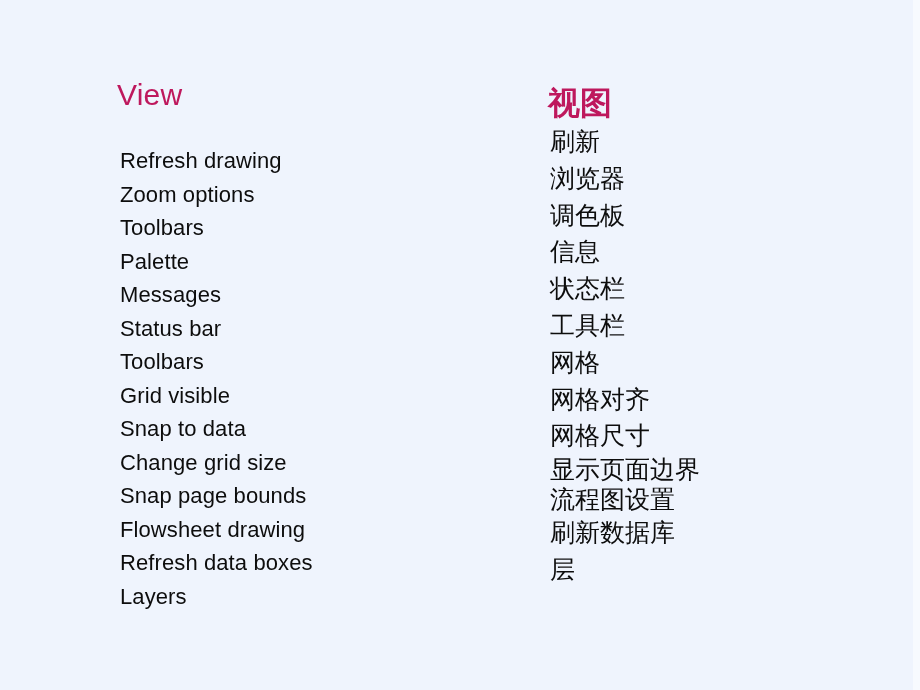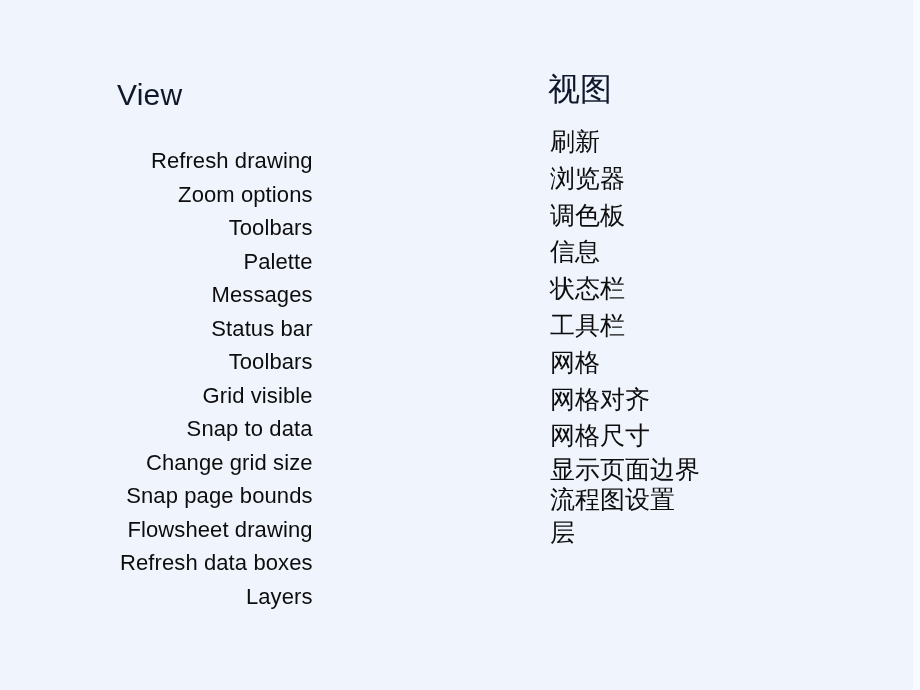--- a/index.html
+++ b/index.html
@@ -35,38 +35,39 @@
     position: absolute;
     top: 0;
   }
   #col-en { left: 117px; width: 380px; }
   #col-zh { left: 548px; width: 340px; }
 
   .col-title {
     position: absolute;
     margin: 0;
     padding: 0;
-    color: #0f172a;
+    color: #be185d;
     font-weight: normal;
     white-space: nowrap;
   }
   #col-en .col-title {
     top: 78px;
     left: 0;
     font-family: "Liberation Sans", sans-serif;
     font-size: 30px;
     line-height: 34px;
     letter-spacing: 0.2px;
   }
   #col-zh .col-title {
-    top: 70px;
+    top: 84px;
     left: 0;
     font-family: "DejaVu Serif", "Liberation Serif", serif;
     font-size: 32px;
     line-height: 38px;
+    font-weight: bold;
   }
 
   .col-list {
     position: absolute;
     margin: 0;
     padding: 0;
     list-style: none;
   }
   #col-en .col-list {
     top: 144px;
@@ -80,21 +81,20 @@
   .item {
     color: #0d0d0d;
     white-space: nowrap;
   }
   #col-en .item {
     font-family: "Liberation Sans", sans-serif;
     font-size: 22px;
     line-height: 33.5px;
     height: 33.5px;
     letter-spacing: 0.1px;
-    text-align: right;
   }
   #col-zh .item {
     font-family: "DejaVu Serif", "Liberation Serif", serif;
     font-size: 25px;
     line-height: 36.8px;
     height: 36.8px;
   }
   
   #col-zh .item.tight {
     line-height: 30px;
@@ -135,17 +135,18 @@
       <li class="item">浏览器</li>
       <li class="item">调色板</li>
       <li class="item">信息</li>
       <li class="item">状态栏</li>
       <li class="item">工具栏</li>
       <li class="item">网格</li>
       <li class="item">网格对齐</li>
       <li class="item">网格尺寸</li>
       <li class="item tight">显示页面边界</li>
       <li class="item tight">流程图设置</li>
+      <li class="item">刷新数据库</li>
       <li class="item">层</li>
     </ul>
   </div>
 
 </div>
 
 </body></html>

